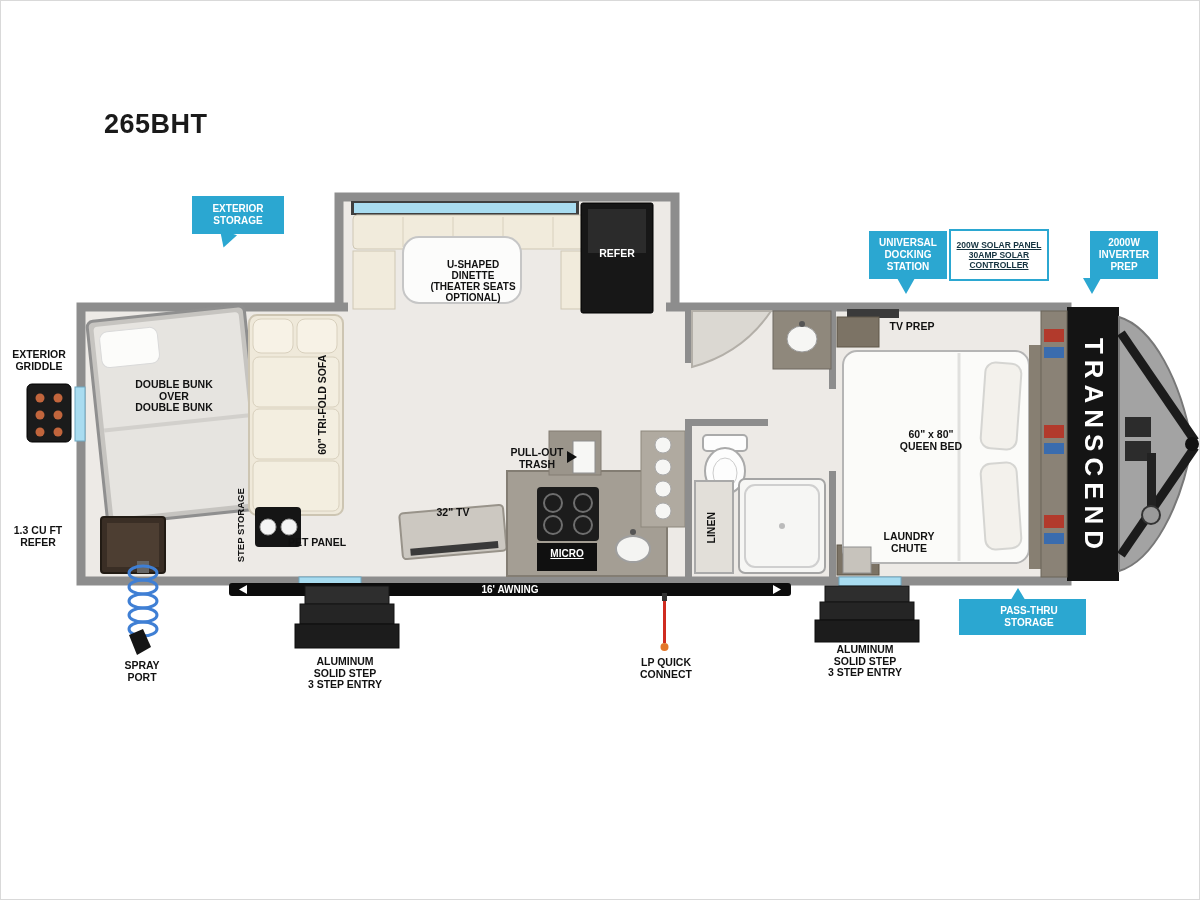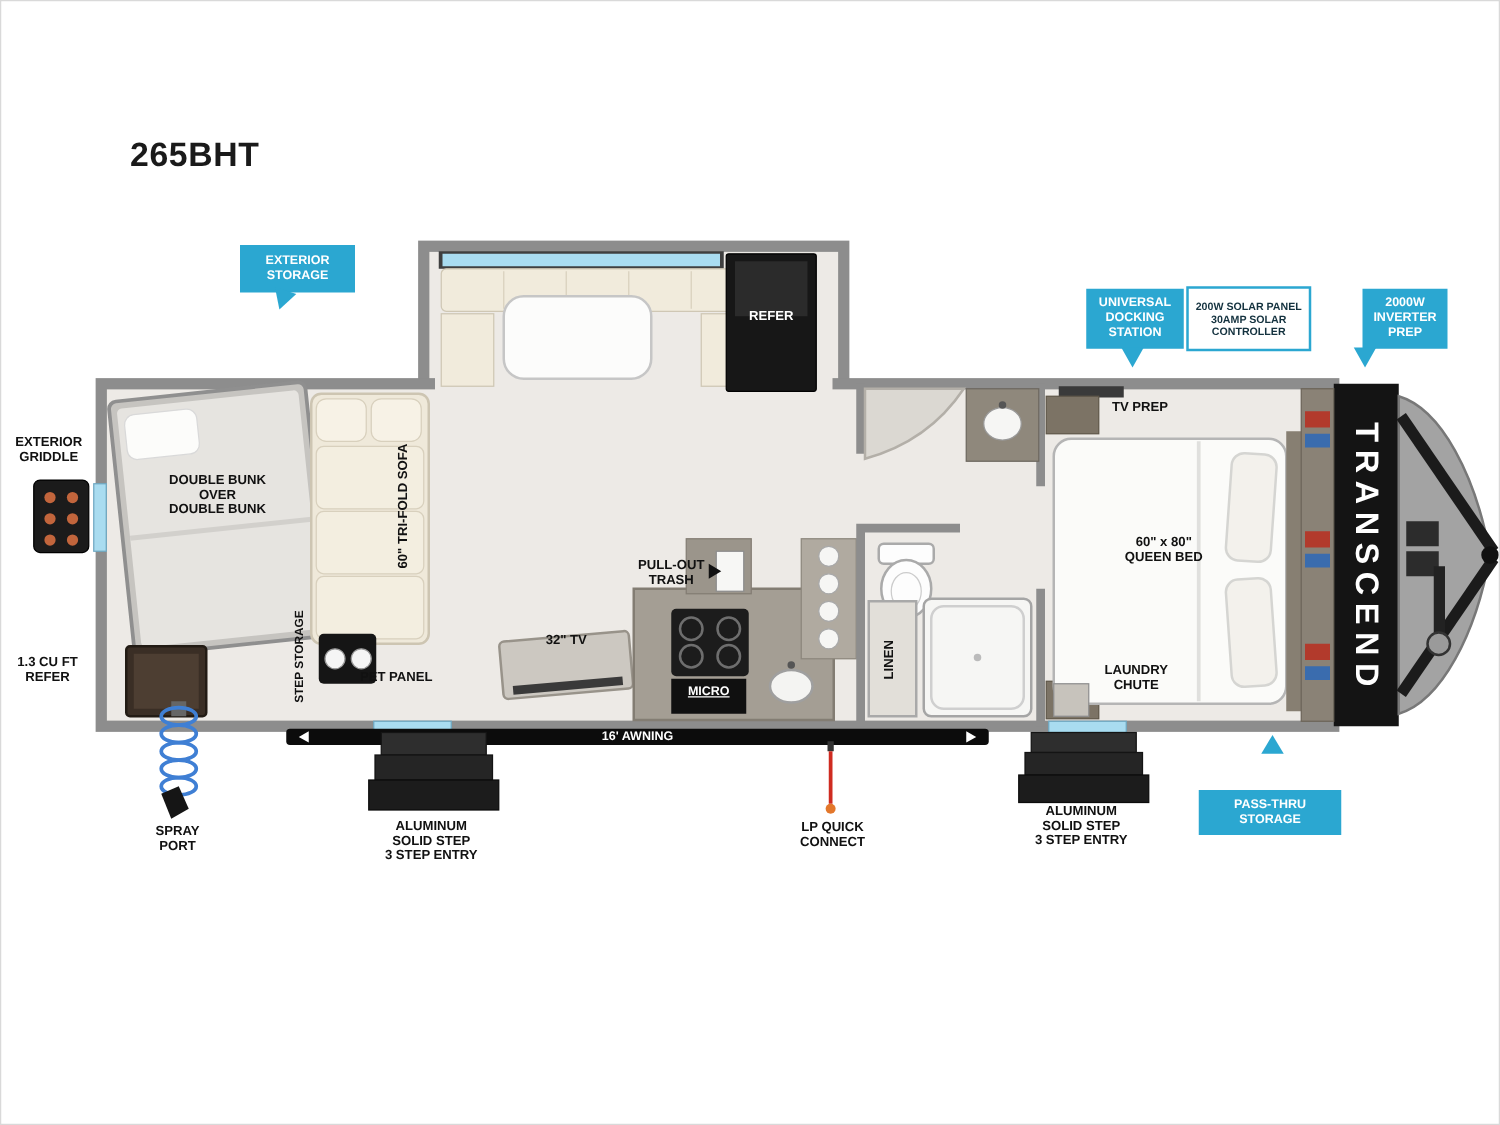--- a/index.html
+++ b/index.html
@@ -8,21 +8,21 @@
           border:1px solid #d9d9d9;}
   .bg{position:absolute;left:0;top:0;z-index:0;}
   .lbl{position:absolute;z-index:3;font-weight:bold;color:#111;text-align:center;
        white-space:pre-line;line-height:1.1;font-size:10.5px;}
   .vert{transform:rotate(-90deg);transform-origin:center;}
   .white{color:#fff;}
   .title{position:absolute;z-index:3;font-size:27px;font-weight:600;color:#1a1a1a;letter-spacing:.5px;}
   .callout{position:absolute;z-index:4;background:#2BA7D1;color:#fff;font-weight:bold;
            text-align:center;white-space:pre-line;display:flex;align-items:center;
            justify-content:center;font-size:10px;line-height:1.18;}
-  .callout.outline{background:#fff;border:2px solid #2BA7D1;color:#14323f;font-size:8.5px;}
+  .callout.outline{background:#fff;border:2px solid #2BA7D1;color:#14323f;font-size:8.5px;text-decoration:underline;}
   .tail{position:absolute;z-index:4;width:0;height:0;border-left:9px solid transparent;
         border-right:9px solid transparent;}
   .tail.down{border-top:16px solid #2BA7D1;}
   .tail.up{border-bottom:15px solid #2BA7D1;}
   .brand{position:absolute;z-index:3;color:#fff;font-size:26px;font-weight:bold;
          letter-spacing:6px;text-align:center;transform:rotate(90deg);transform-origin:center;}
 </style>
 </head>
 <body>
 
@@ -232,34 +232,38 @@
 
   <div class="callout outline" style="left:948px;top:228px;width:96px;height:48px;">200W SOLAR PANEL
 30AMP SOLAR
 CONTROLLER</div>
 
   <div class="callout" style="left:1089px;top:230px;width:68px;height:48px;">2000W
 INVERTER
 PREP</div>
   <div class="tail down" style="left:1082px;top:277px;"></div>
 
-  <div class="callout" style="left:958px;top:631px;width:114px;height:36px;">PASS-THRU
+  <div class="callout" style="left:958px;top:598px;width:114px;height:36px;padding-left:13px;">PASS-THRU
 STORAGE</div>
   <div class="tail up" style="left:1008px;top:587px;"></div>
 
   <div class="lbl" style="left:0;top:348px;width:76px;">EXTERIOR
 GRIDDLE</div>
   <div class="lbl" style="left:116px;top:378px;width:114px;">DOUBLE BUNK
 OVER
 DOUBLE BUNK</div>
   <div class="lbl" style="left:0;top:524px;width:74px;">1.3 CU FT
 REFER</div>
   <div class="lbl vert" style="left:262px;top:398px;width:120px;">60" TRI-FOLD SOFA</div>
   <div class="lbl vert" style="left:194px;top:519px;width:92px;font-size:9.5px;">STEP STORAGE</div>
   <div class="lbl" style="left:286px;top:536px;width:60px;">PET PANEL</div>
+  <div class="lbl" style="left:412px;top:258px;width:120px;font-size:10px;">U-SHAPED
+DINETTE
+(THEATER SEATS
+OPTIONAL)</div>
   <div class="lbl white" style="left:586px;top:247px;width:60px;">REFER</div>
   <div class="lbl" style="left:506px;top:446px;width:60px;">PULL-OUT
 TRASH</div>
   <div class="lbl" style="left:424px;top:506px;width:56px;">32" TV</div>
   <div class="lbl white" style="left:538px;top:547px;width:56px;font-size:10px;text-decoration:underline;">MICRO</div>
   <div class="lbl vert" style="left:688px;top:521px;width:46px;">LINEN</div>
   <div class="lbl" style="left:880px;top:320px;width:62px;">TV PREP</div>
   <div class="lbl" style="left:878px;top:428px;width:104px;">60" x 80"
 QUEEN BED</div>
   <div class="lbl" style="left:872px;top:530px;width:72px;">LAUNDRY

